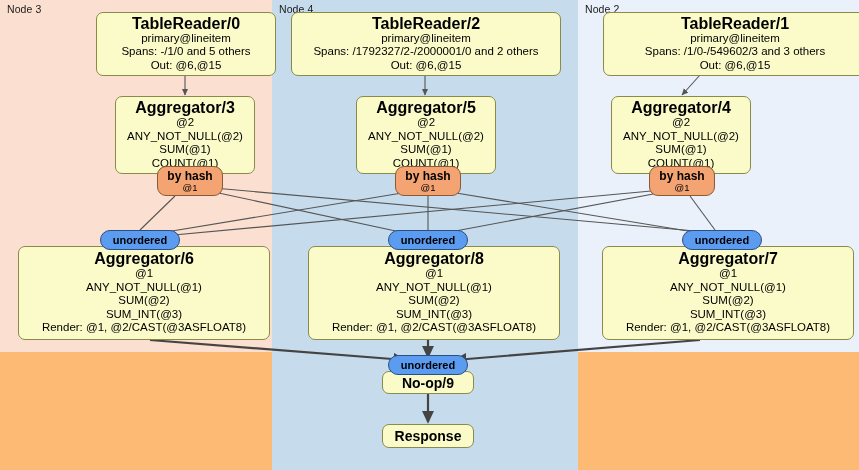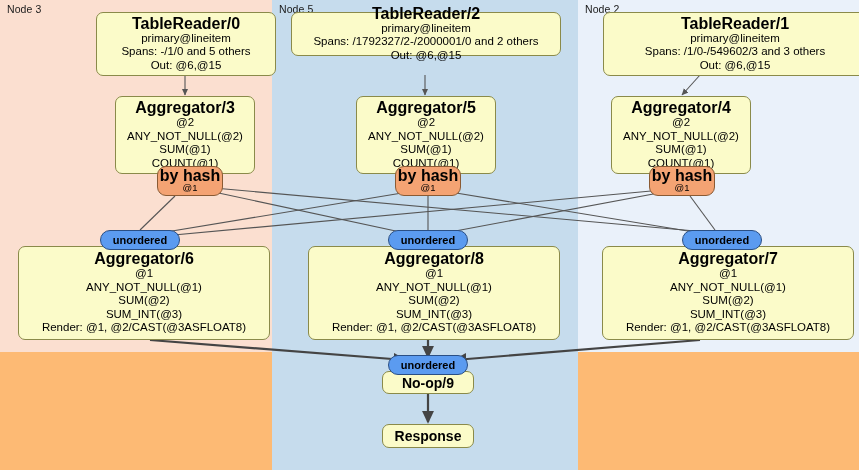--- a/index.html
+++ b/index.html
@@ -28,21 +28,21 @@
     display:flex;align-items:center;justify-content:center;
     font-weight:bold;font-size:14px;color:#000;white-space:nowrap;
   }
 
   .hash-badge{
     position:absolute;box-sizing:border-box;
     background:#f4a373;border:1px solid #8a5a33;border-radius:9px;
     display:flex;flex-direction:column;align-items:center;justify-content:center;
     color:#000;z-index:6;
   }
-  .hash-badge .hb-title{font-weight:bold;font-size:16px;line-height:12px;}
+  .hash-badge .hb-title{font-weight:bold;font-size:12px;line-height:12px;}
   .hash-badge .hb-sub{font-size:9.5px;line-height:11px;}
 
   .ord-badge{
     position:absolute;box-sizing:border-box;
     background:#5b9bf0;border:1px solid #2a4f85;border-radius:11px;
     display:flex;align-items:center;justify-content:center;
     font-weight:bold;font-size:11px;color:#000;white-space:nowrap;z-index:7;
   }
 
   svg.edges{position:absolute;left:0;top:0;width:859px;height:470px;pointer-events:none;}
@@ -52,21 +52,21 @@
 </head>
 <body>
 
 <div id="stage">
 
   <div class="node-panel" style="left:0px;top:0px;width:272px;height:352px;background:#fbdfd0;">
     <span class="panel-label">Node 3</span>
   </div>
 
   <div class="node-panel" style="left:272px;top:0px;width:306px;height:470px;background:#c6dced;">
-    <span class="panel-label">Node 5</span>
+    <span class="panel-label">Node 4</span>
   </div>
 
   <div class="node-panel" style="left:578px;top:0px;width:281px;height:352px;background:#eaf1fa;">
     <span class="panel-label">Node 2</span>
   </div>
 
   <svg class="edges" viewBox="0 0 859 470">
     <defs>
       <marker id="ah-thin" markerWidth="7" markerHeight="7" refX="5.6" refY="2.8" orient="auto">
         <path d="M0,0 L6,2.8 L0,5.6 z" fill="#555"></path>
@@ -103,21 +103,21 @@
     <path class="e-thick" d="M428,392 L428,422" marker-end="url(#ah-thick)"></path>
   </svg>
 
   <div class="proc-box" style="left:96px;top:12px;width:180px;height:64px;">
     <div class="proc-title">TableReader/0</div>
     <div class="proc-line">primary@lineitem</div>
     <div class="proc-line">Spans: -/1/0 and 5 others</div>
     <div class="proc-line">Out: @6,@15</div>
   </div>
 
-  <div class="proc-box" style="left:291px;top:12px;width:270px;height:44px;">
+  <div class="proc-box" style="left:291px;top:12px;width:270px;height:64px;">
     <div class="proc-title">TableReader/2</div>
     <div class="proc-line">primary@lineitem</div>
     <div class="proc-line">Spans: /1792327/2-/2000001/0 and 2 others</div>
     <div class="proc-line">Out: @6,@15</div>
   </div>
 
   <div class="proc-box" style="left:603px;top:12px;width:264px;height:64px;">
     <div class="proc-title">TableReader/1</div>
     <div class="proc-line">primary@lineitem</div>
     <div class="proc-line">Spans: /1/0-/549602/3 and 3 others</div>

